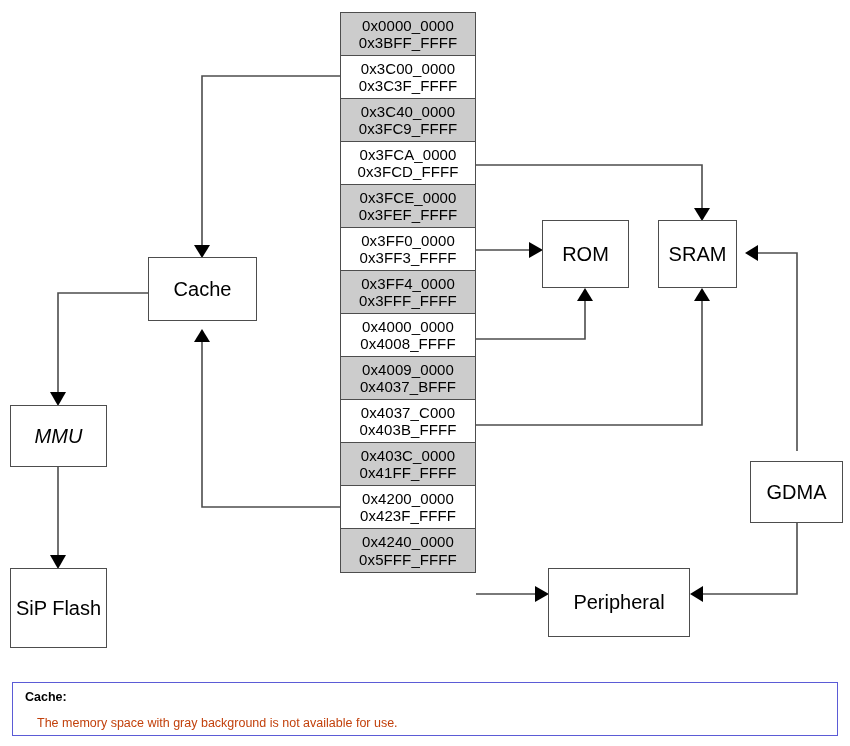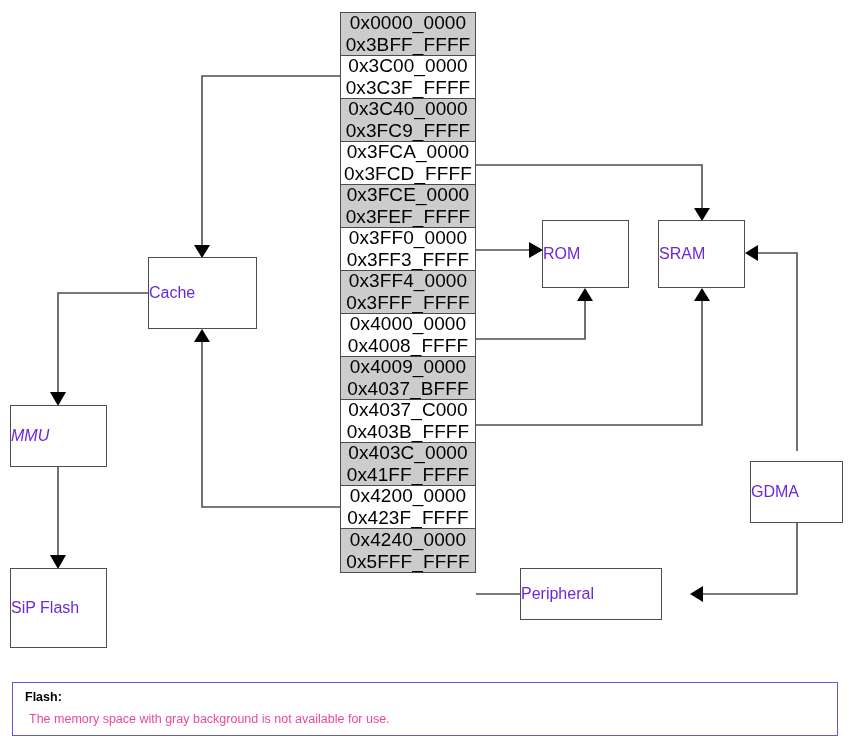--- a/index.html
+++ b/index.html
@@ -41,48 +41,48 @@
   }
   .mem-row {
     box-sizing: border-box;
     height: 43px;
     border-bottom: 1.5px solid #4d4d4d;
     display: flex;
     flex-direction: column;
     align-items: center;
     justify-content: center;
     line-height: 1.15;
-    font-size: 19px;
+    font-size: 15px;
     color: #000000;
     background: #ffffff;
   }
   .mem-row:last-child { border-bottom: none; }
   .mem-row.reserved { background: #cccccc; }
   .mem-addr { display: block; white-space: nowrap; letter-spacing: 0.1px; }
 
   
   .block {
     position: absolute;
     box-sizing: border-box;
     border: 1.5px solid #4d4d4d;
     background: #ffffff;
     display: flex;
     align-items: center;
-    justify-content: flex-start;
-    font-size: 16px;
-    color: #6d28d9;
+    justify-content: center;
+    font-size: 20px;
+    color: #000000;
     z-index: 3;
   }
-  #block-cache    { left: 148px; top: 257px; width: 109px; height: 72px; }
+  #block-cache    { left: 148px; top: 257px; width: 109px; height: 64px; }
   #block-mmu      { left: 10px;  top: 405px; width: 97px;  height: 62px; font-style: italic; }
   #block-sipflash { left: 10px;  top: 568px; width: 97px;  height: 80px; }
   #block-rom      { left: 542px; top: 220px; width: 87px;  height: 68px; }
-  #block-sram     { left: 658px; top: 220px; width: 87px;  height: 68px; }
+  #block-sram     { left: 658px; top: 220px; width: 79px;  height: 68px; }
   #block-gdma     { left: 750px; top: 451px; width: 93px;  height: 62px; margin-top: 10px; }
-  #block-periph   { left: 520px; top: 568px; width: 142px; height: 52px; }
+  #block-periph   { left: 548px; top: 568px; width: 142px; height: 69px; }
 
   
   #note-panel {
     position: absolute;
     left: 12px;
     top: 682px;
     width: 826px;
     height: 54px;
     box-sizing: border-box;
     border: 1.5px solid #5b5bd6;
@@ -91,22 +91,22 @@
     z-index: 3;
   }
   #note-title {
     font-size: 12.5px;
     font-weight: bold;
     color: #000000;
     margin: 0 0 8px 0;
   }
   #note-text {
     font-size: 12.5px;
-    color: #ec4899;
-    margin: 4px;
+    color: #c2410c;
+    margin: 12px;
   }
 </style>
 </head>
 <body>
 
 <div id="canvas">
 
   <svg id="wires" viewBox="0 0 850 746" width="850" height="746" xmlns="http://www.w3.org/2000/svg">
     <defs>
       <marker id="arrow-down" markerWidth="14" markerHeight="12" refX="5" refY="11" orient="auto-start-reverse" markerUnits="userSpaceOnUse">
@@ -228,17 +228,17 @@
 
   <div class="block" id="block-gdma">
     <span>GDMA</span>
   </div>
 
   <div class="block" id="block-periph">
     <span>Peripheral</span>
   </div>
 
   <div id="note-panel">
-    <p id="note-title">Flash:</p>
+    <p id="note-title">Cache:</p>
     <p id="note-text">The memory space with gray background is not available for use.</p>
   </div>
 
 </div>
 
 </body></html>

